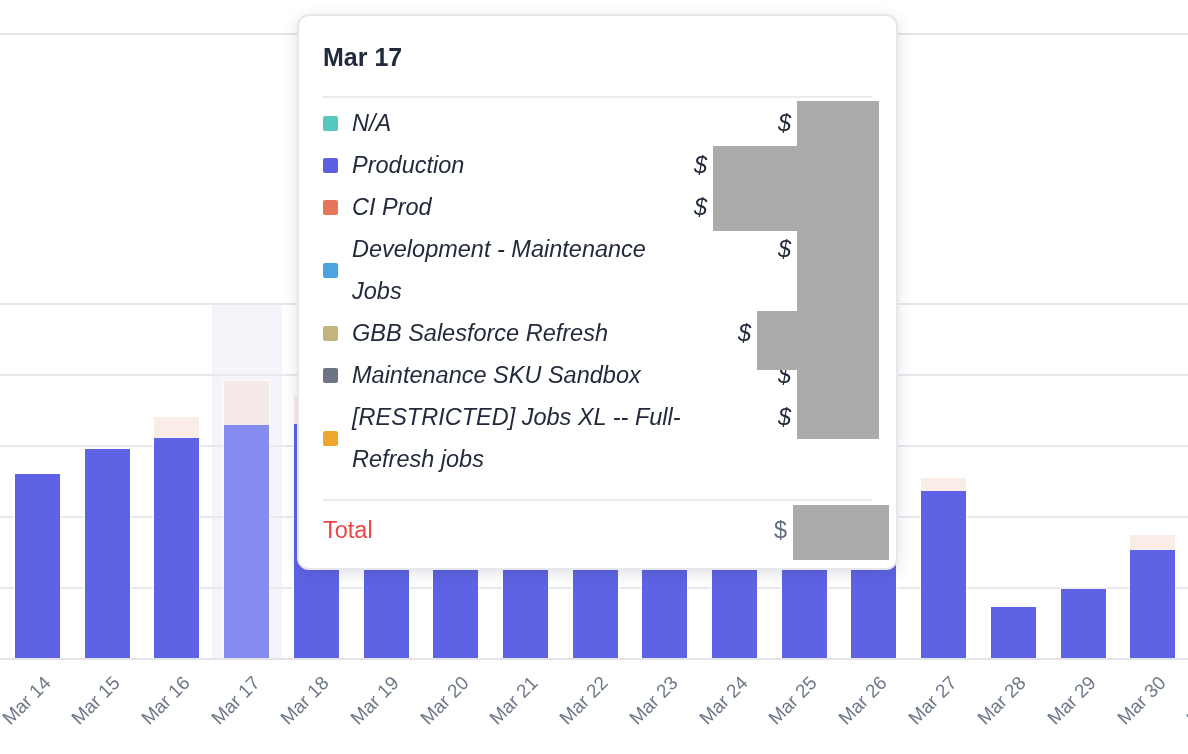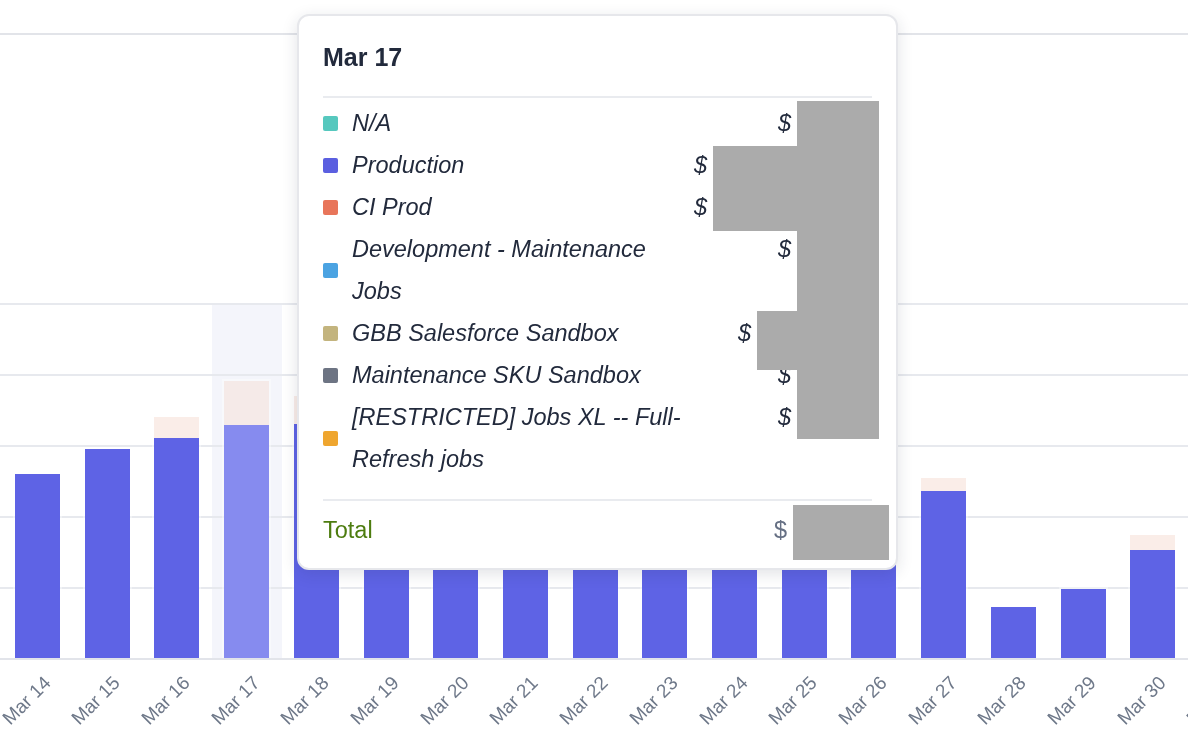--- a/index.html
+++ b/index.html
@@ -185,21 +185,21 @@
           <span class="swatch" style="background: rgb(75, 163, 226);"></span>
           <div class="t-lines">
             <div>Development - Maintenance</div>
             <div>Jobs</div>
           </div>
           <span class="t-val" style="margin-right: 81px;">$</span>
         </div>
         <div class="t-row">
           <span class="swatch" style="background: rgb(195, 180, 126);"></span>
           <div class="t-lines">
-            <div>GBB Salesforce Sandbox</div>
+            <div>GBB Salesforce Refresh</div>
           </div>
           <span class="t-val" style="margin-right: 121px;">$</span>
         </div>
         <div class="t-row">
           <span class="swatch" style="background: rgb(109, 116, 131);"></span>
           <div class="t-lines">
             <div>Maintenance SKU Sandbox</div>
           </div>
           <span class="t-val" style="margin-right: 81px;">$</span>
         </div>
@@ -207,21 +207,21 @@
           <span class="swatch" style="background: rgb(239, 166, 47);"></span>
           <div class="t-lines">
             <div>[RESTRICTED] Jobs XL -- Full-</div>
             <div>Refresh jobs</div>
           </div>
           <span class="t-val" style="margin-right: 81px;">$</span>
         </div>
       </div>
     <div id="tt-divider2"></div>
     <div id="tt-total-row">
-      <span id="tt-total-label" style="color: #4d7c0f;">Total</span>
+      <span id="tt-total-label" style="color: #ef4444;">Total</span>
       <span id="tt-total-val" class="t-val" style="color: rgb(102, 112, 132); margin-right: 85px;">$</span>
     </div>
     <div id="tt-redactions">
         <div class="redaction" style="left: 498px; top: 85px; width: 82px; height: 338px; background: rgb(171, 171, 171);"></div>
         <div class="redaction" style="left: 414px; top: 130px; width: 84px; height: 85px; background: rgb(171, 171, 171);"></div>
         <div class="redaction" style="left: 458px; top: 295px; width: 40px; height: 59px; background: rgb(171, 171, 171);"></div>
         <div class="redaction" style="left: 494px; top: 489px; width: 96px; height: 55px; background: rgb(171, 171, 171);"></div>
       </div>
   </div>
 </div>

